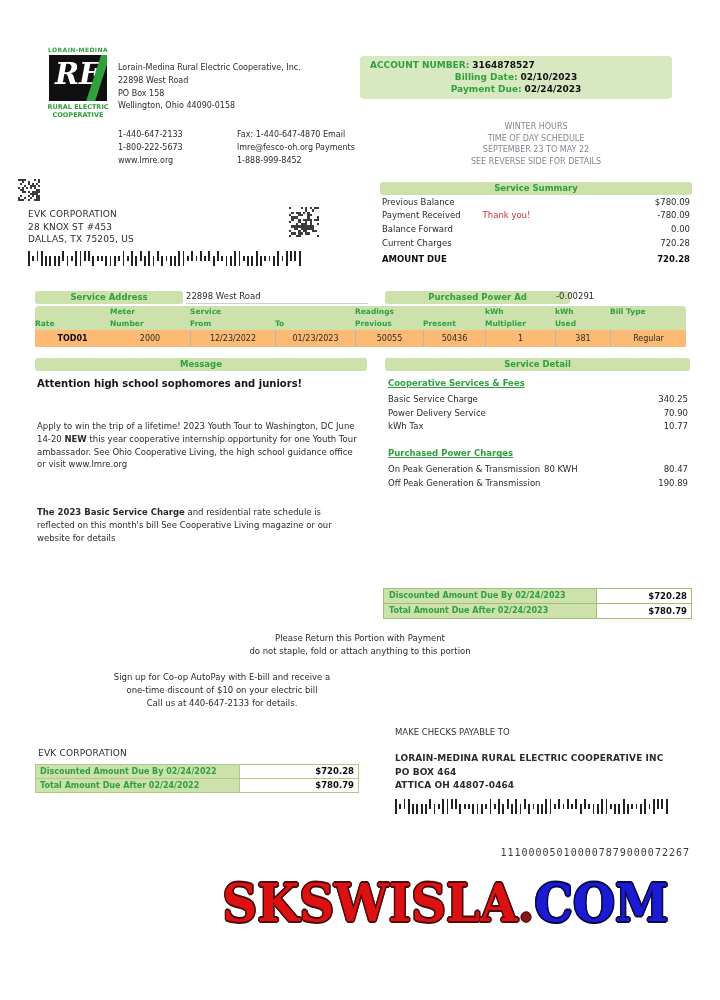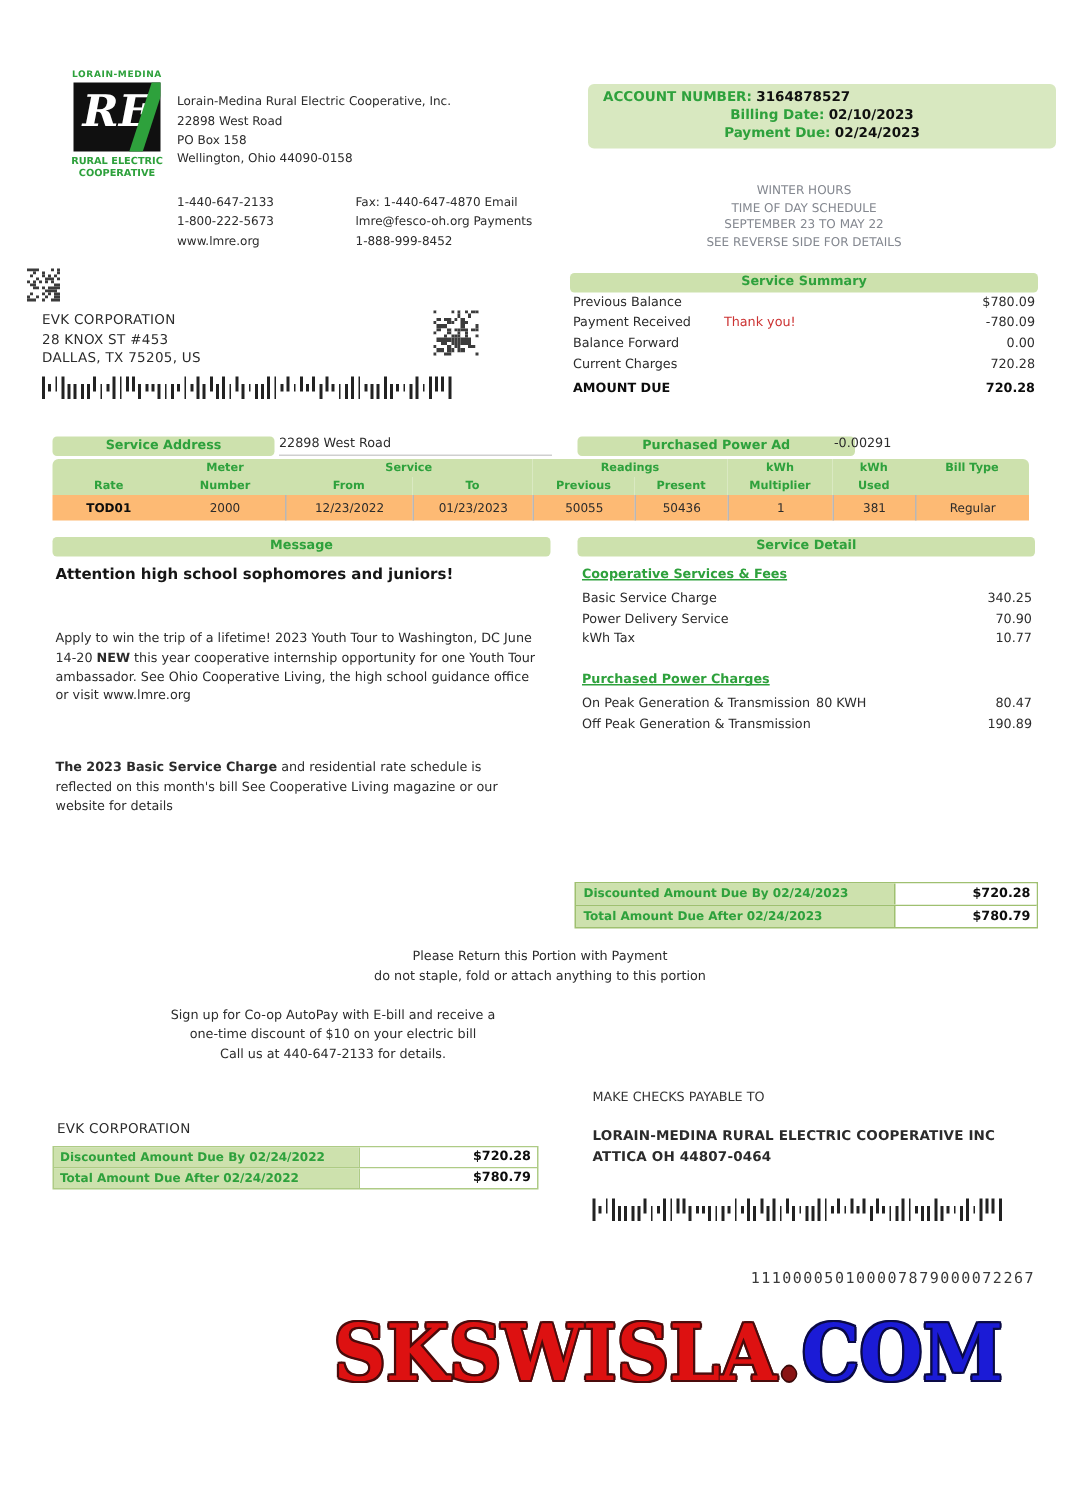--- a/index.html
+++ b/index.html
@@ -13,21 +13,21 @@
   .logo-box{position:relative;width:58px;height:46px;margin:2px auto;background:#101010;overflow:hidden;}
   .logo-re{position:absolute;left:6px;top:5px;font-family:"DejaVu Serif",serif;font-style:italic;font-weight:bold;font-size:29px;color:#fff;line-height:1;}
   .logo-slash{position:absolute;right:5px;top:-6px;width:9px;height:62px;background:var(--green);transform:skewX(-18deg);}
   .logo-bottom{font-size:6.5px;font-weight:bold;color:var(--green);line-height:1.25;}
 
   .company{position:absolute;left:118px;top:62px;font-size:8px;line-height:1.6;}
   .contact-a{position:absolute;left:118px;top:129px;font-size:8px;line-height:1.6;}
   .contact-b{position:absolute;left:237px;top:129px;font-size:8px;line-height:1.6;}
 
   
-  .acct-box{position:absolute;left:392px;top:56px;width:312px;background:#d8e8c0;border-radius:4px;padding:4px 0 5px;}
+  .acct-box{position:absolute;left:360px;top:56px;width:312px;background:#d8e8c0;border-radius:4px;padding:4px 0 5px;}
   .acct-line1{font-size:9px;padding-left:10px;}
   .acct-line{font-size:9px;text-align:center;margin-top:2px;}
   .g-label{color:var(--green);font-weight:bold;}
   .acct-val{color:#101010;font-weight:bold;}
 
   .schedule{position:absolute;left:380px;top:121px;width:312px;text-align:center;font-size:8px;line-height:1.45;color:#83878f;}
 
   
   .summary{position:absolute;left:380px;top:182px;width:312px;}
   .gbar{background:var(--green-bg);border-radius:3px;height:13px;line-height:13px;text-align:center;color:var(--green);font-weight:bold;font-size:8.5px;}
@@ -56,21 +56,21 @@
   
   .svcaddr-bar{position:absolute;left:35px;top:291px;width:148px;}
   .svcaddr-val{position:absolute;left:186px;top:291px;width:182px;font-size:8.5px;border-bottom:1px solid #cfcfcf;padding-bottom:2px;}
   .ppa-bar{position:absolute;left:385px;top:291px;width:185px;}
   .ppa-val{position:absolute;left:556px;top:291px;font-size:8.5px;}
 
   
   .usage{position:absolute;left:35px;top:306px;width:651px;display:grid;
          grid-template-columns:75px 80px 85px 80px 68px 62px 70px 55px 76px;
          grid-template-rows:12px 12px 17px;}
-  .th{background:var(--green-bg);color:var(--green);font-weight:bold;font-size:7.5px;text-align:center;line-height:12px;}
+  .th{background:var(--green-bg);color:var(--green);font-weight:bold;font-size:7.5px;line-height:12px;}
   .span2{grid-column:span 2;}
   .td{font-size:8px;text-align:center;line-height:17px;background:#fdba74;}
   .td.sep{border-left:1px solid #b7b7b7;}
   .td.rate{font-weight:bold;color:#0d0d0d;}
   .th.rtl{border-top-left-radius:4px;}
   .th.rtr{border-top-right-radius:4px;}
 
   
   .msg-bar{position:absolute;left:35px;top:358px;width:332px;}
   .msg-head{position:absolute;left:37px;top:377px;width:280px;font-size:10px;font-weight:bold;color:#151515;line-height:1.35;}
@@ -674,20 +674,21 @@
       <div class="remit-val bold">$720.28</div>
     </div>
     <div class="remit-row">
       <div class="remit-label">Total Amount Due After 02/24/2022</div>
       <div class="remit-val bold">$780.79</div>
     </div>
   </div>
 
   <div class="payee">
     <div>LORAIN-MEDINA RURAL ELECTRIC COOPERATIVE INC</div>
+    <div>PO BOX 464</div>
     <div>ATTICA OH 44807-0464</div>
   </div>
   <div id="barcode2" class="barcode">
       <span class="bar t0"></span>
       <span class="bar t3"></span>
       <span class="bar t1"></span>
       <span class="bar t0"></span>
       <span class="bar t2"></span>
       <span class="bar t2"></span>
       <span class="bar t2"></span>

